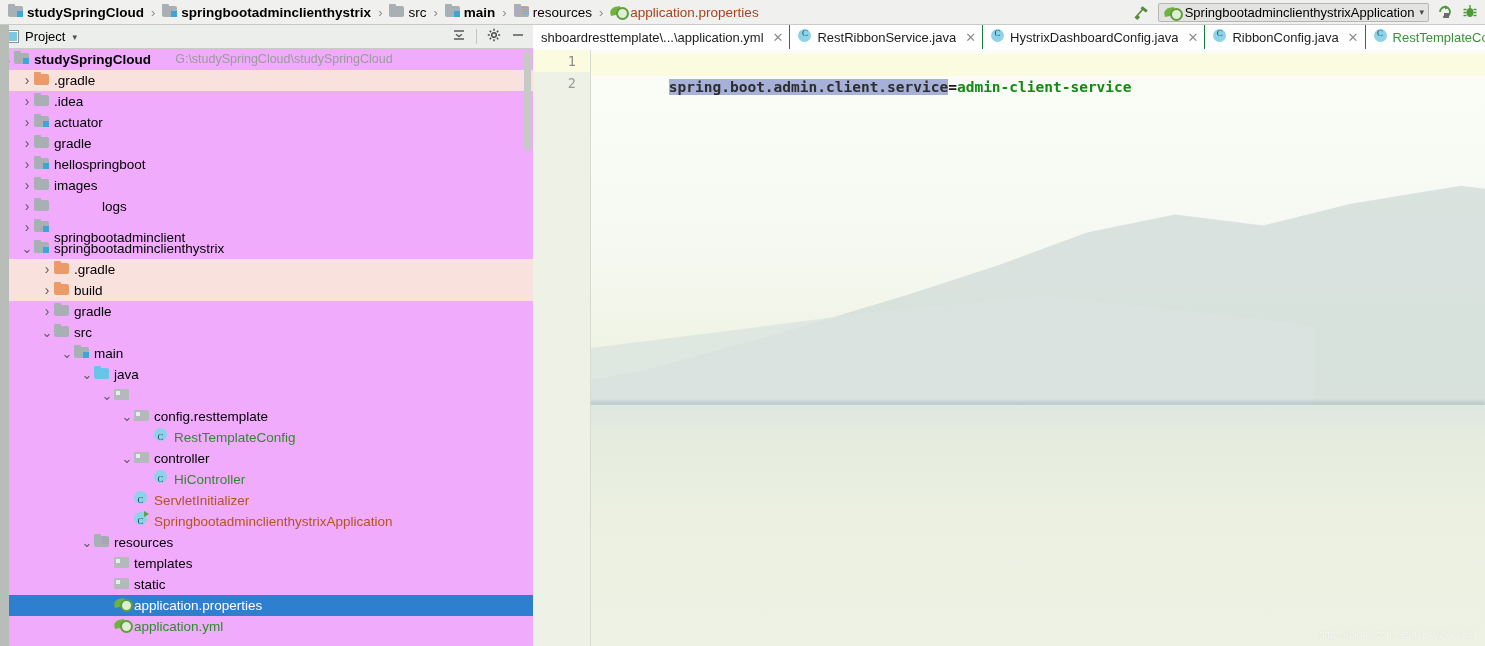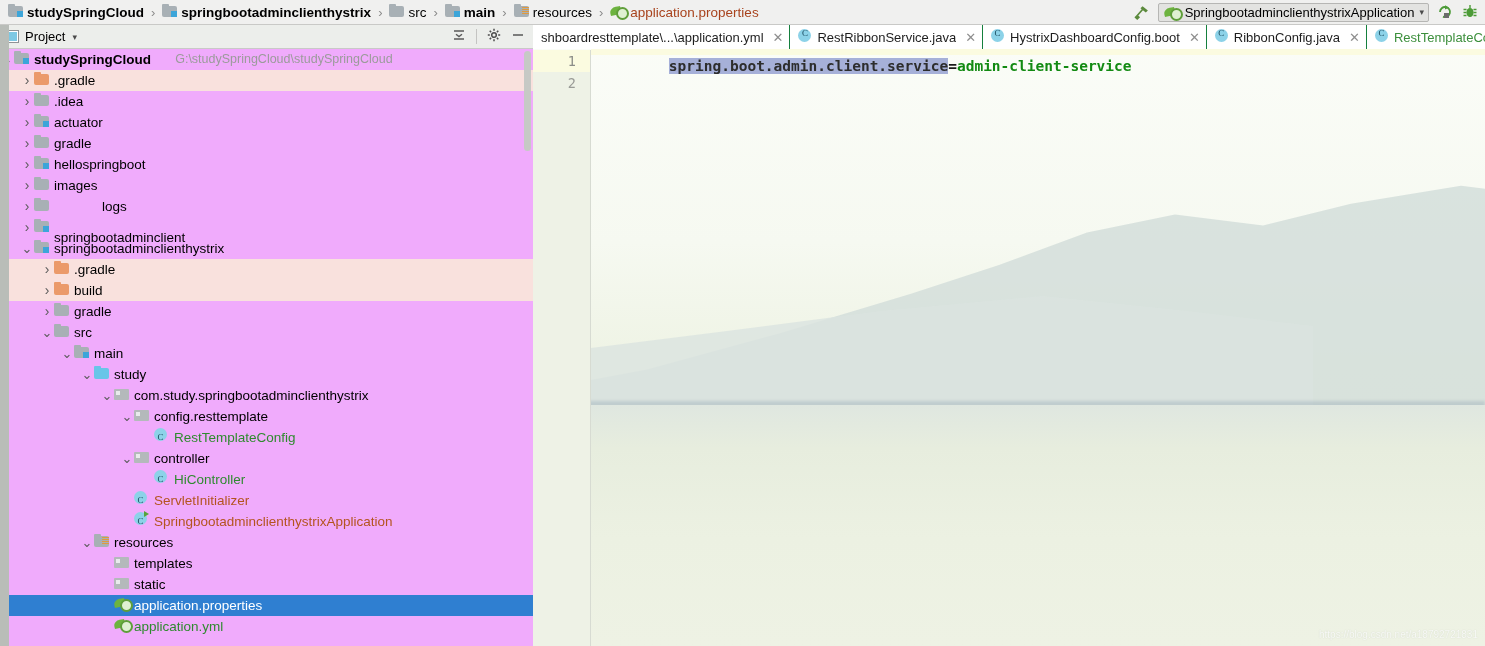--- a/index.html
+++ b/index.html
@@ -177,21 +177,21 @@
   .tab .tabname{ overflow:hidden; text-overflow:clip; white-space:nowrap; }
 
   .gutter{
     position:absolute; left:0; top:25px; width:58px; height:596px;
     background:#eef2e6; border-right:1px solid #d7dbd2; z-index:2;
   }
   .lnum{ color:#999b96; font-size:13.5px; text-align:right; padding-right:14px;
          font-family:"DejaVu Sans Mono", monospace; height:22px; line-height:22px; }
   .lnum.cur{ background:#fbfbe0; color:#8b8d88; }
 
-  .codearea{ position:absolute; left:58px; top:8px; width:894px; height:429px; z-index:2; }
+  .codearea{ position:absolute; left:58px; top:29px; width:894px; height:429px; z-index:2; }
   .codeline{
     height:22px; line-height:22px; font-family:"DejaVu Sans Mono", monospace;
     font-size:14.5px; font-weight:bold; padding-left:8px; white-space:pre;
   }
   .codeline.cur{ background:#fbfbe0; }
   .sel-key{ background:#a6b0d8; color:#2d2d2d; }
   .op{ color:#1a1a1a; }
   .val{ color:#128a12; }
 
   .watermark{
@@ -369,26 +369,25 @@
           <span class="txt " style="left:74px;">src</span>
         </div>
         <div class="row">
           <span class="arrow" style="left:61px;font-size:13px;line-height:16px;">⌄</span>
           <span class="icoslot" style="left:74px;"><span class="ic folder"><span class="badge-blue"></span></span></span>
           <span class="txt " style="left:94px;">main</span>
         </div>
         <div class="row">
           <span class="arrow" style="left:81px;font-size:13px;line-height:16px;">⌄</span>
           <span class="icoslot" style="left:94px;"><span class="ic folder blue"></span></span>
-          <span class="txt " style="left:114px;">study</span>
+          <span class="txt " style="left:114px;">java</span>
         </div>
         <div class="row">
           <span class="arrow" style="left:101px;font-size:13px;line-height:16px;">⌄</span>
           <span class="icoslot" style="left:114px;"><span class="ic pkg"></span></span>
-          <span class="txt " style="left:134px;">com.study.springbootadminclienthystrix</span>
         </div>
         <div class="row">
           <span class="arrow" style="left:121px;font-size:13px;line-height:16px;">⌄</span>
           <span class="icoslot" style="left:134px;"><span class="ic pkg"></span></span>
           <span class="txt " style="left:154px;">config.resttemplate</span>
         </div>
         <div class="row">
           <span class="icoslot" style="left:154px;"><span class="ic classc"></span></span>
           <span class="txt green" style="left:174px;">RestTemplateConfig</span>
         </div>
@@ -454,21 +453,21 @@
           <span class="tabname">shboardresttemplate\...\application.yml</span>
           <span class="x">✕</span>
         </div>
         <div class="tab">
           <span><span class="ic classc"></span></span>
           <span class="tabname">RestRibbonService.java</span>
           <span class="x">✕</span>
         </div>
         <div class="tab">
           <span><span class="ic classc"></span></span>
-          <span class="tabname">HystrixDashboardConfig.boot</span>
+          <span class="tabname">HystrixDashboardConfig.java</span>
           <span class="x">✕</span>
         </div>
         <div class="tab">
           <span><span class="ic classc"></span></span>
           <span class="tabname">RibbonConfig.java</span>
           <span class="x">✕</span>
         </div>
         <div class="tab">
           <span><span class="ic classc"></span></span>
           <span class="tabname green">RestTemplateConfig.</span>

